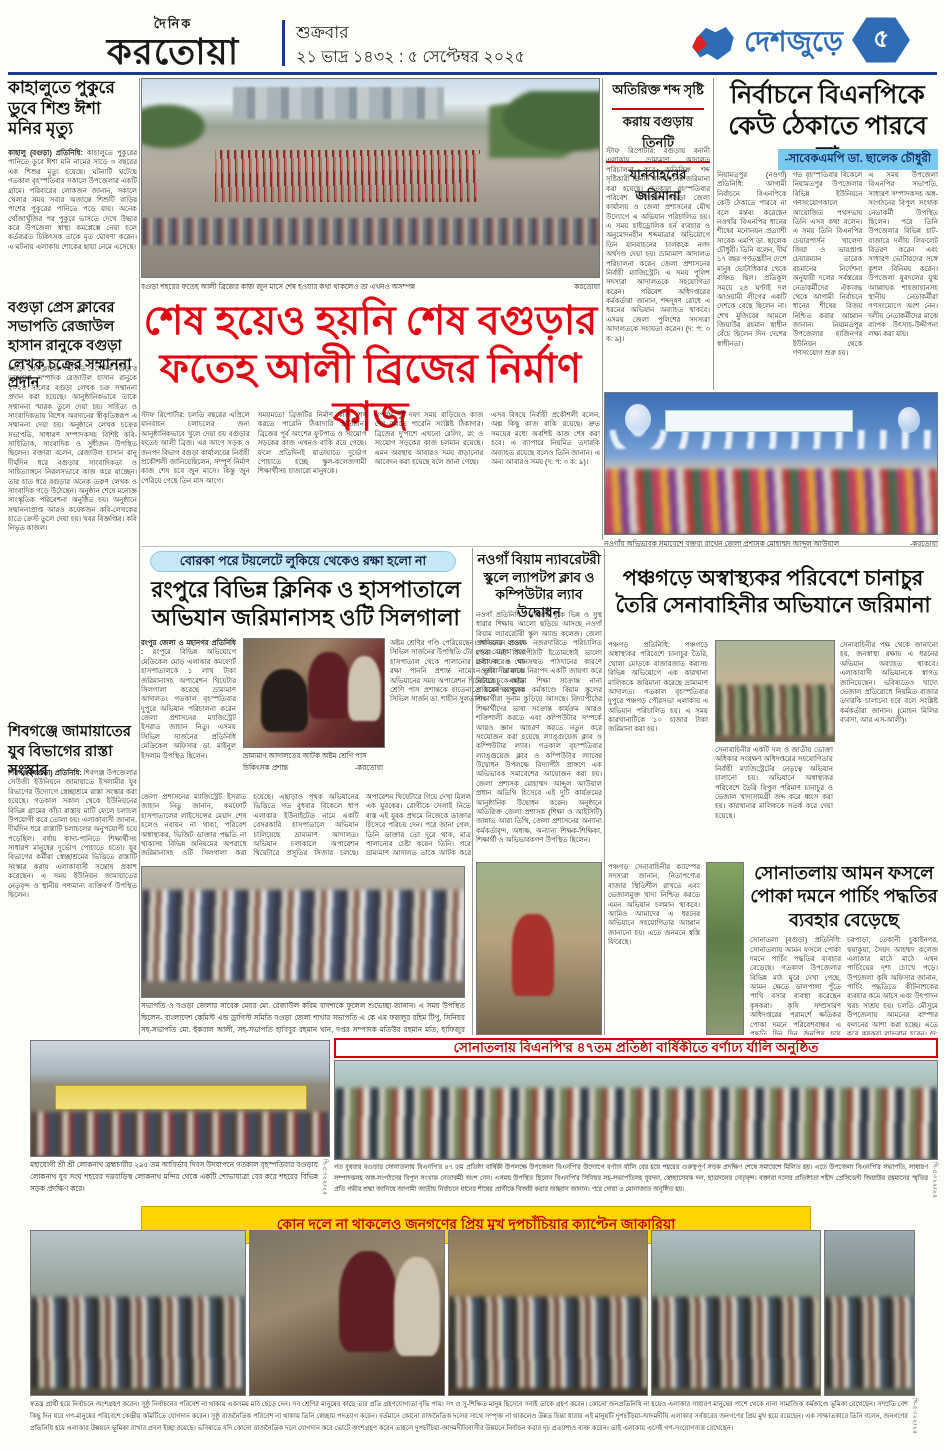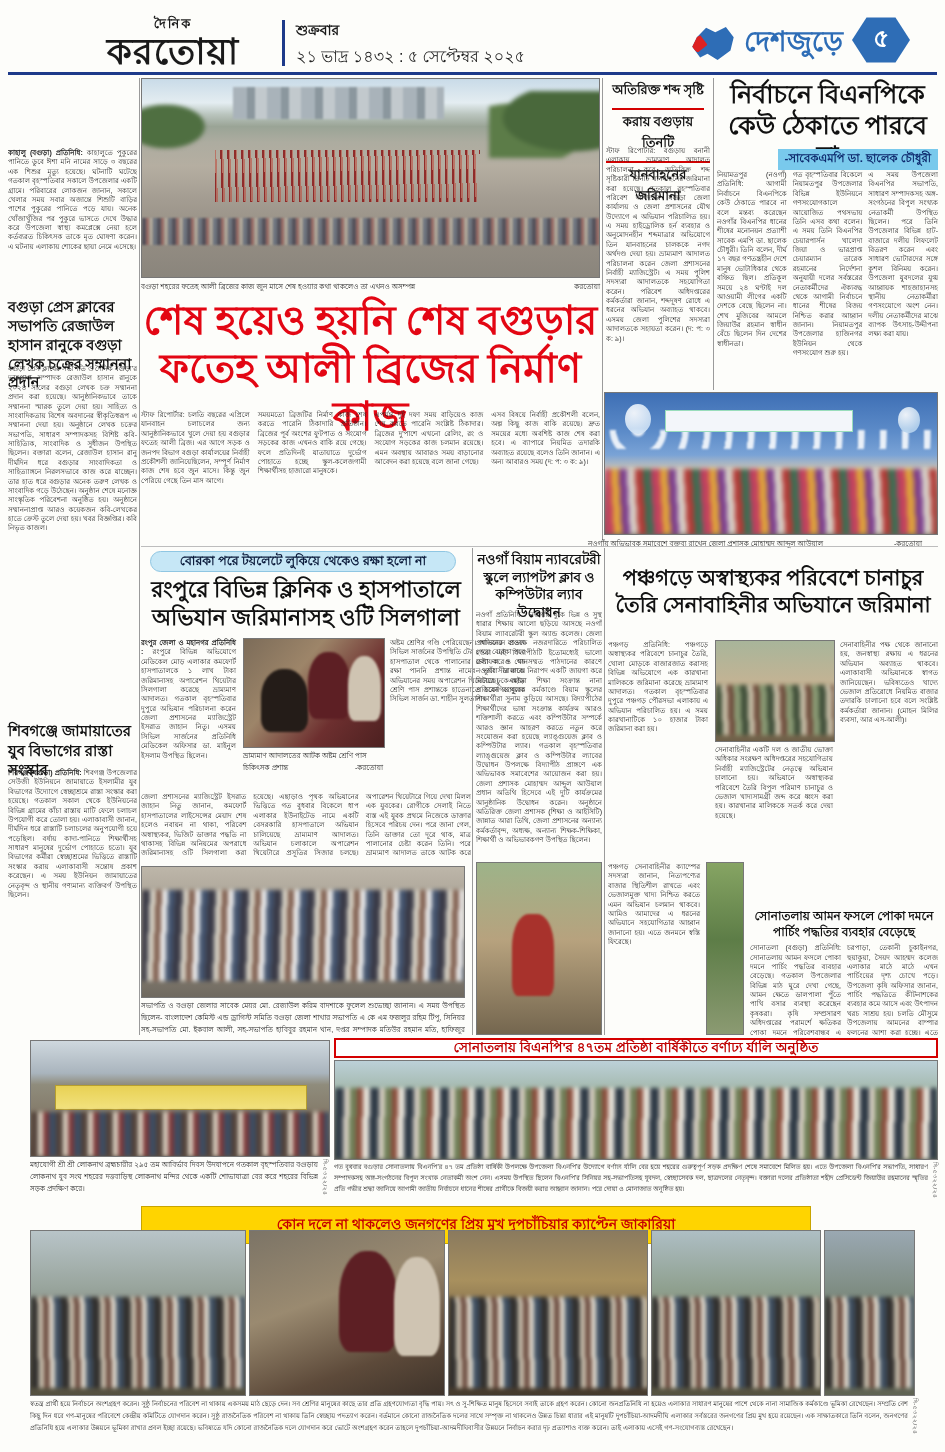--- a/index.html
+++ b/index.html
@@ -11,21 +11,21 @@
   .byline{font-weight:700;}
   .cap{font-size:7.2px;color:#222;}
   .vline{background:#9a9a9a;width:1px;}
   .hline{background:#bdbdbd;height:1px;}
   .vcredit{writing-mode:vertical-rl;font-size:6px;color:#444;letter-spacing:.5px;}
   .cols{display:flex;gap:8px;}
   .col{flex:1;}
   
   .logo-sub{font-size:13px;font-weight:900;letter-spacing:2px;text-align:center;}
   .logo-main{font-size:36px;font-weight:900;line-height:.95;text-align:center;letter-spacing:1px;}
-  .weekday{font-size:14px;font-weight:700;}
+  .weekday{font-size:17px;font-weight:400;}
   .dateline{font-size:16px;color:#222;}
   .section-label{font-size:28px;font-weight:900;color:#2e6db6;}
   .hex{clip-path:polygon(25% 3%,75% 3%,100% 50%,75% 97%,25% 97%,0 50%);background:#2e6db6;
        display:flex;align-items:center;justify-content:center;color:#fff;font-size:25px;font-weight:900;}
   .map{clip-path:polygon(15% 35%,35% 10%,55% 22%,78% 8%,95% 35%,88% 70%,60% 95%,38% 78%,22% 88%,5% 60%);
        background:#2e6db6;position:relative;}
   .map:before{content:"";position:absolute;left:0;top:30%;width:38%;height:45%;background:#d22;
        clip-path:polygon(0 20%,60% 0,100% 55%,45% 100%,0 70%);}
   
   .ph{border:1px solid #777;overflow:hidden;}
@@ -101,20 +101,21 @@
   <div class="abs dateline" style="left:296px;top:44px;">২১ ভাদ্র ১৪৩২ : ৫ সেপ্টেম্বর ২০২৫</div>
   <div class="abs map" style="left:690px;top:24px;width:46px;height:38px;"></div>
   <div class="abs section-label" style="left:744px;top:20px;">দেশজুড়ে</div>
   <div class="abs hex" style="left:852px;top:16px;width:58px;height:48px;">
     <span>৫</span>
   </div>
   <div class="abs" style="left:8px;top:72px;width:929px;height:3px;background:#1d3a8a;"></div>
 
   <div class="abs vline" style="left:139px;top:78px;height:957px;"></div>
 
+  <div class="abs hl" style="left:8px;top:78px;width:129px;font-size:17px;line-height:1.22;">কাহালুতে পুকুরে ডুবে শিশু ঈশা মনির মৃত্যু</div>
   <div class="abs body-txt" style="left:8px;top:148px;width:129px;height:144px;overflow:hidden;">
     <span class="byline">কাহালু (বগুড়া) প্রতিনিধি:</span>
     <span>কাহালুতে পুকুরের পানিতে ডুবে ঈশা মনি নামের সাড়ে ৩ বছরের এক শিশুর মৃত্যু হয়েছে। ঘটনাটি ঘটেছে গতকাল বৃহস্পতিবার সকালে উপজেলার একটি গ্রামে। পরিবারের লোকজন জানান, সকালে খেলার সময় সবার অজান্তে শিশুটি বাড়ির পাশের পুকুরের পানিতে পড়ে যায়। অনেক খোঁজাখুঁজির পর পুকুরে ভাসতে দেখে উদ্ধার করে উপজেলা স্বাস্থ্য কমপ্লেক্সে নেয়া হলে কর্তব্যরত চিকিৎসক তাকে মৃত ঘোষণা করেন। এ ঘটনায় এলাকায় শোকের ছায়া নেমে এসেছে।</span>
   </div>
 
   <div class="abs hl" style="left:8px;top:298px;width:129px;font-size:14.5px;line-height:1.3;">বগুড়া প্রেস ক্লাবের সভাপতি রেজাউল হাসান রানুকে বগুড়া লেখক চক্রের সম্মাননা প্রদান</div>
   <div class="abs body-txt" style="left:8px;top:364px;width:129px;height:350px;overflow:hidden;">বগুড়া প্রেস ক্লাবের সভাপতি ও দৈনিক বগুড়া'র ভারপ্রাপ্ত সম্পাদক রেজাউল হাসান রানুকে ২০২৪ সালের বগুড়া লেখক চক্র সম্মাননা প্রদান করা হয়েছে। আনুষ্ঠানিকভাবে তাকে সম্মাননা স্মারক তুলে দেয়া হয়। সাহিত্য ও সাংবাদিকতায় বিশেষ অবদানের স্বীকৃতিস্বরূপ এ সম্মাননা দেয়া হয়। অনুষ্ঠানে লেখক চক্রের সভাপতি, সাধারণ সম্পাদকসহ বিশিষ্ট কবি-সাহিত্যিক, সাংবাদিক ও সুধীজন উপস্থিত ছিলেন। বক্তারা বলেন, রেজাউল হাসান রানু দীর্ঘদিন ধরে বগুড়ার সাংবাদিকতা ও সাহিত্যাঙ্গনে নিরলসভাবে কাজ করে যাচ্ছেন। তার হাত ধরে বগুড়ার অনেক তরুণ লেখক ও সাংবাদিক গড়ে উঠেছেন। অনুষ্ঠান শেষে মনোজ্ঞ সাংস্কৃতিক পরিবেশনা অনুষ্ঠিত হয়। অনুষ্ঠানে সম্মাননাপ্রাপ্ত আরও কয়েকজন কবি-লেখকের হাতে ক্রেস্ট তুলে দেয়া হয়। খবর বিজ্ঞপ্তির। কবি নিভৃত কাজল।</div>
 
   <div class="abs hl" style="left:8px;top:722px;width:129px;font-size:15px;line-height:1.3;">শিবগঞ্জে জামায়াতের যুব বিভাগের রাস্তা সংস্কার</div>
   <div class="abs body-txt" style="left:8px;top:768px;width:129px;height:264px;overflow:hidden;">
@@ -160,21 +161,21 @@
     <div class="col body-txt">এ সময় উপজেলা বিএনপির সভাপতি, সাধারণ সম্পাদকসহ অঙ্গ-সংগঠনের বিপুল সংখ্যক নেতাকর্মী উপস্থিত ছিলেন। পরে তিনি উপজেলার বিভিন্ন হাট-বাজারে দলীয় লিফলেট বিতরণ করেন এবং সাধারণ ভোটারদের সঙ্গে কুশল বিনিময় করেন। উপজেলা যুবদলের যুগ্ম আহ্বায়ক শাহজাহানসহ স্থানীয় নেতাকর্মীরা গণসংযোগে অংশ নেন। দলীয় নেতাকর্মীদের মাঝে ব্যাপক উৎসাহ-উদ্দীপনা লক্ষ্য করা যায়।</div>
   </div>
 
   <div class="abs ph ph-event" style="left:604px;top:392px;width:334px;height:143px;">
     <div class="scallop"></div>
     <div class="balloon1"></div>
     <div class="balloon2"></div>
     <div class="stageband"></div>
     <div class="crowd"></div>
   </div>
-  <div class="abs cap cap-row" style="left:588px;top:538px;width:334px;">
+  <div class="abs cap cap-row" style="left:604px;top:538px;width:334px;">
     <span>নওগাঁয় অভিভাবক সমাবেশে বক্তব্য রাখেন জেলা প্রশাসক মোহাম্মদ আব্দুল আউয়াল</span>
     <span>-করতোয়া</span>
   </div>
 
   <div class="abs hline" style="left:141px;top:546px;width:797px;"></div>
 
   <div class="abs kicker" style="left:150px;top:551px;width:306px;height:21px;">বোরকা পরে টয়লেটে লুকিয়ে থেকেও রক্ষা হলো না</div>
   <div class="abs hl" style="left:141px;top:576px;width:330px;font-size:22px;line-height:1.25;text-align:center;">রংপুরে বিভিন্ন ক্লিনিক ও হাসপাতালে অভিযান জরিমানাসহ ওটি সিলগালা</div>
   <div class="abs" style="left:141px;top:638px;width:384px;height:150px;display:flex;gap:7px;overflow:hidden;">
     <div class="body-txt" style="width:95px;">
@@ -218,21 +219,21 @@
       </div>
       <div class="body-txt" style="margin-top:3px;">সেনাবাহিনীর একটি দল ও জাতীয় ভোক্তা অধিকার সংরক্ষণ অধিদপ্তরের সহযোগিতায় নির্বাহী ম্যাজিস্ট্রেটের নেতৃত্বে অভিযান চালানো হয়। অভিযানে অস্বাস্থ্যকর পরিবেশে তৈরি বিপুল পরিমাণ চানাচুর ও ভেজাল খাদ্যসামগ্রী জব্দ করে ধ্বংস করা হয়। কারখানার মালিককে সতর্ক করে দেয়া হয়েছে।</div>
     </div>
     <div class="body-txt" style="flex:1;">সেনাবাহিনীর পক্ষ থেকে জানানো হয়, জনস্বাস্থ্য রক্ষায় এ ধরনের অভিযান অব্যাহত থাকবে। এলাকাবাসী অভিযানকে স্বাগত জানিয়েছেন। ভবিষ্যতেও খাদ্যে ভেজাল প্রতিরোধে নিয়মিত বাজার তদারকি চালানো হবে বলে সংশ্লিষ্ট কর্মকর্তারা জানান। (মোহন মিলির ব্যবসা, আর এস-আলী)।</div>
   </div>
 
   <div class="abs" style="left:608px;top:862px;width:330px;height:173px;display:flex;gap:6px;overflow:hidden;">
     <div class="body-txt" style="width:92px;">পঞ্চগড় সেনাবাহিনীর ক্যাম্পের সদস্যরা জানান, নিত্যপণ্যের বাজার স্থিতিশীল রাখতে এবং ভেজালমুক্ত খাদ্য নিশ্চিত করতে এমন অভিযান চলমান থাকবে। আমিও আমাদের এ ধরনের অভিযানে সহযোগিতার আহ্বান জানানো হয়। এতে জনমনে স্বস্তি ফিরেছে।</div>
     <div class="ph ph-green" style="position:relative;width:36px;height:171px;"></div>
     <div style="flex:1;">
-      <div class="hl" style="font-size:12px;line-height:1.3;text-align:center;margin-top:47px;">সোনাতলায় আমন ফসলে পোকা দমনে পার্চিং পদ্ধতির ব্যবহার বেড়েছে</div>
+      <div class="hl" style="font-size:18px;line-height:1.3;text-align:center;">সোনাতলায় আমন ফসলে পোকা দমনে পার্চিং পদ্ধতির ব্যবহার বেড়েছে</div>
       <div class="body-txt" style="margin-top:3px;height:126px;overflow:hidden;column-count:2;column-gap:6px;">সোনাতলা (বগুড়া) প্রতিনিধি: সোনাতলায় আমন ফসলে পোকা দমনে পার্চিং পদ্ধতির ব্যবহার বেড়েছে। গতকাল উপজেলার বিভিন্ন মাঠ ঘুরে দেখা গেছে, আমন ক্ষেতে ডালপালা পুঁতে পাখি বসার ব্যবস্থা করেছেন কৃষকরা। কৃষি সম্প্রসারণ অধিদপ্তরের পরামর্শে ক্ষতিকর পোকা দমনে পরিবেশবান্ধব এ পদ্ধতি দিন দিন জনপ্রিয় হয়ে উঠছে। পাকুল্লা, দিগদাইড়, জোড়গাছা, বালুয়া বাজার, চরপাড়া, তেকানী চুকাইনগর, হুয়াকুয়া, সৈয়দ আহম্মদ কলেজ এলাকার মাঠে মাঠে এখন পার্চিংয়ের দৃশ্য চোখে পড়ে। উপজেলা কৃষি অফিসার জানান, পার্চিং পদ্ধতিতে কীটনাশকের ব্যবহার কমে আসে এবং উৎপাদন খরচ সাশ্রয় হয়। চলতি মৌসুমে উপজেলায় আমনের বাম্পার ফলনের আশা করা হচ্ছে। এতে করে কৃষকরা লাভবান হবেন। (দ: প: ৩ ক: ৯)।</div>
     </div>
   </div>
 
   <div class="abs ph ph-lok" style="left:30px;top:1040px;width:300px;height:117px;">
     <div class="lokband"></div>
     <div class="lokcrowd"></div>
   </div>
   <div class="abs cap" style="left:30px;top:1159px;width:288px;height:44px;overflow:hidden;text-align:justify;">মহাযোগী শ্রী শ্রী লোকনাথ ব্রহ্মচারীর ২৯৫ তম আবির্ভাব দিবস উদযাপনে গতকাল বৃহস্পতিবার বগুড়ায় লোকনাথ যুব সংঘ শহরের দত্তবাড়িস্থ লোকনাথ মন্দির থেকে একটি শোভাযাত্রা বের করে শহরের বিভিন্ন সড়ক প্রদক্ষিণ করে।</div>
   <div class="abs vcredit" style="left:320px;top:1159px;height:44px;">দি-৫৩২২/২৪</div>

